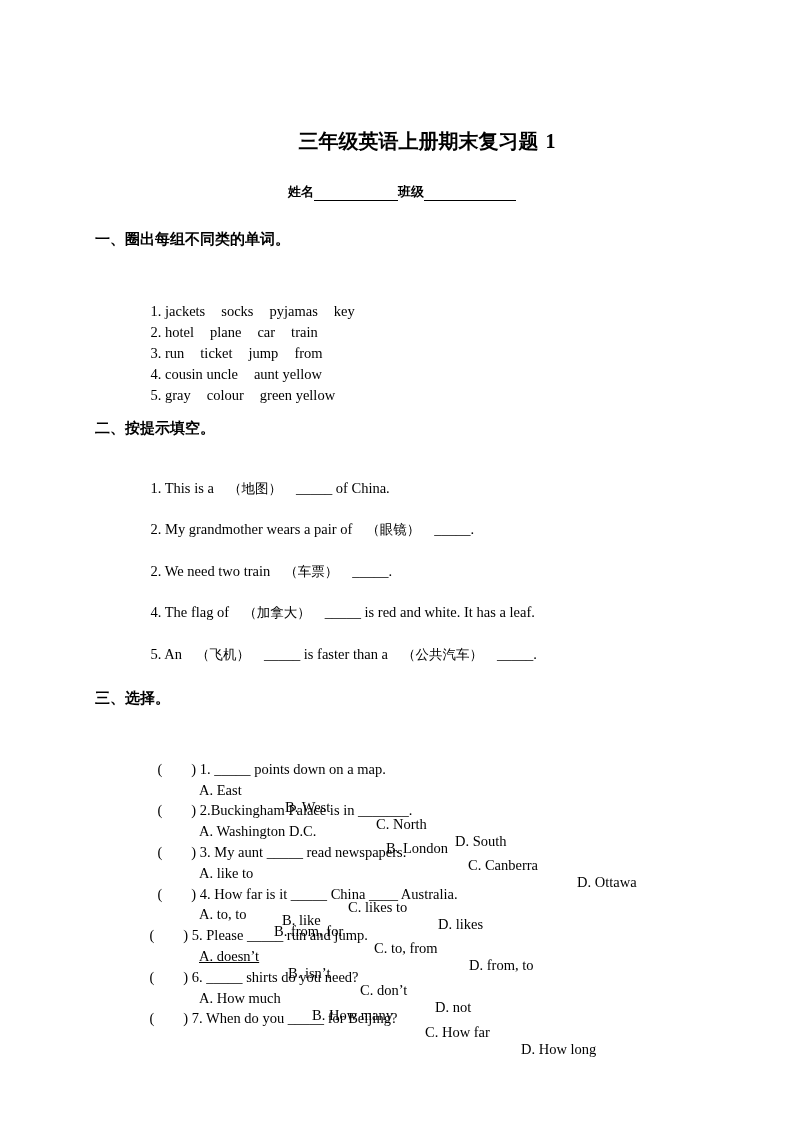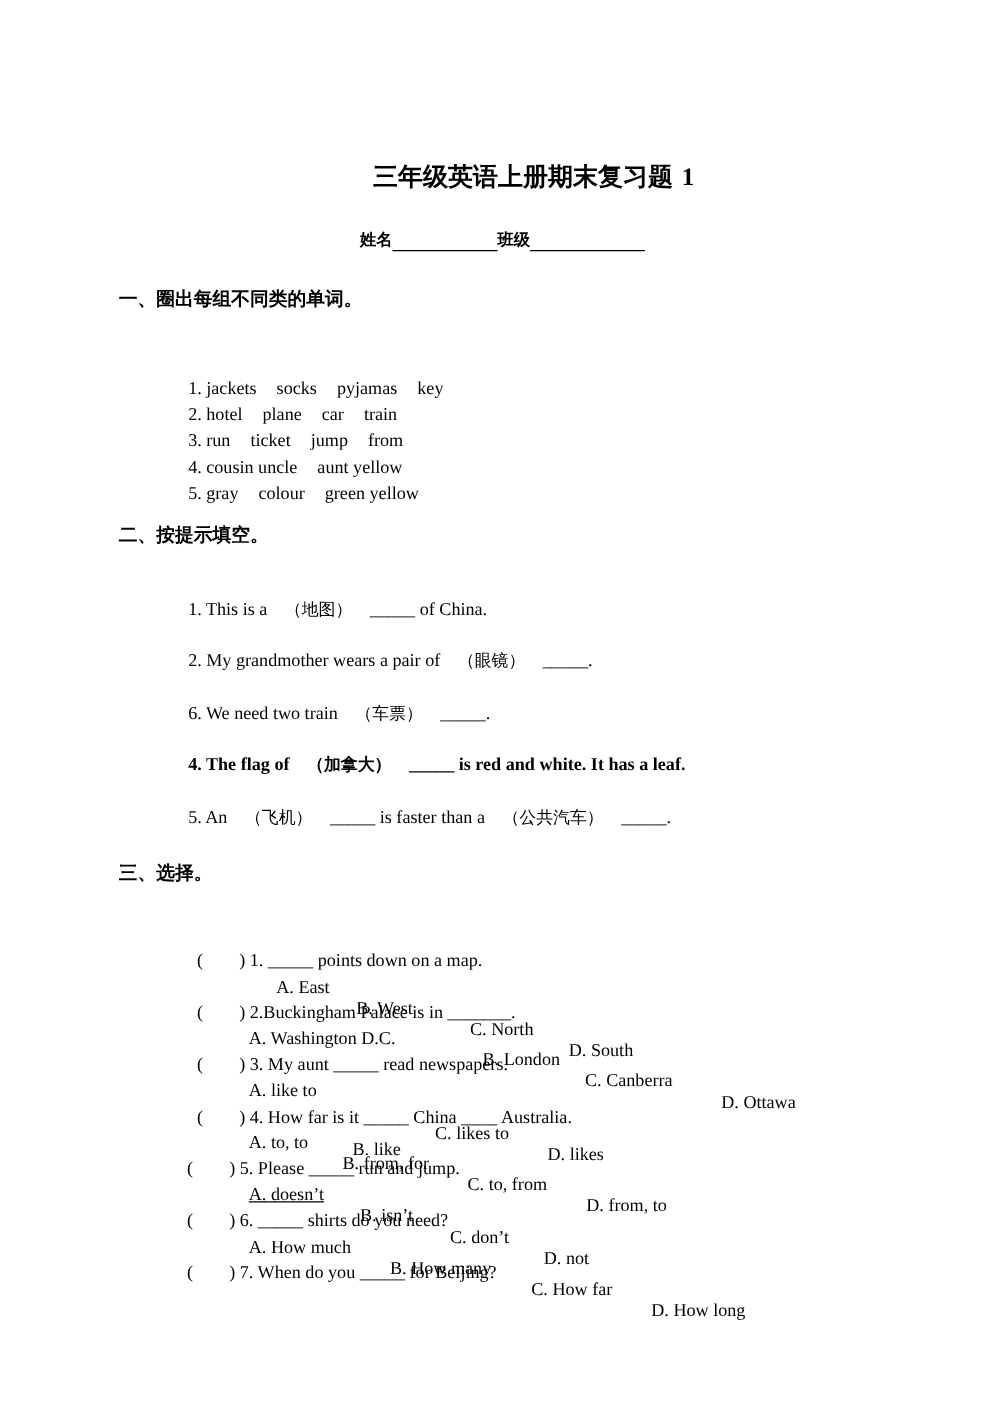--- a/index.html
+++ b/index.html
@@ -48,39 +48,39 @@
 <div class="abs section" style="top:419px;">二、按提示填空。</div>
 
 <div>
   <div class="abs txt" style="left:136px;top:463px;">
     <span>1. This is a</span><span style="display:inline-block;width:14px"></span><span class="cn">（地图）</span><span style="display:inline-block;width:14px"></span><span>_____</span><span> of China.</span>
   </div>
   <div class="abs txt" style="left:136px;top:504px;">
     <span>2. My grandmother wears a pair of</span><span style="display:inline-block;width:14px"></span><span class="cn">（眼镜）</span><span style="display:inline-block;width:14px"></span><span>_____</span><span>.</span>
   </div>
   <div class="abs txt" style="left:136px;top:546px;">
-    <span>6. We need two train</span><span style="display:inline-block;width:14px"></span><span class="cn">（车票）</span><span style="display:inline-block;width:14px"></span><span>_____</span><span>.</span>
+    <span>2. We need two train</span><span style="display:inline-block;width:14px"></span><span class="cn">（车票）</span><span style="display:inline-block;width:14px"></span><span>_____</span><span>.</span>
   </div>
-  <div class="abs txt" style="left:136px;top:587px;font-weight:bold;">
+  <div class="abs txt" style="left:136px;top:587px;">
     <span>4. The flag of</span><span style="display:inline-block;width:14px"></span><span class="cn">（加拿大）</span><span style="display:inline-block;width:14px"></span><span>_____</span><span> is red and white. It has a leaf.</span>
   </div>
   <div class="abs txt" style="left:136px;top:629px;">
     <span>5. An</span><span style="display:inline-block;width:14px"></span><span class="cn">（飞机）</span><span style="display:inline-block;width:14px"></span><span>_____</span><span> is faster than a</span><span style="display:inline-block;width:14px"></span><span class="cn">（公共汽车）</span><span style="display:inline-block;width:14px"></span><span>_____</span><span>.</span>
   </div>
 </div>
 
 <div class="abs section" style="top:689px;">三、选择。</div>
 
 <div>
 
   <div class="abs txt" style="left:143px;top:744px;">
     <span>(        )</span><span> </span><span>1. _____ points down on a map.</span>
   </div>
   <div class="abs txt" style="top:765px;left:0;">
-    <span class="abs" style="left:199px;margin-left:22px;">A. East</span>
+    <span class="abs" style="left:199px;">A. East</span>
     <span class="abs" style="left:285px;">B. West</span>
     <span class="abs" style="left:376px;">C. North</span>
     <span class="abs" style="left:455px;">D. South</span>
   </div>
 
   <div class="abs txt" style="left:143px;top:785px;">
     <span>(        )</span><span> </span><span>2.Buckingham Palace is in _______.</span>
   </div>
   <div class="abs txt" style="top:806px;left:0;">
     <span class="abs" style="left:199px;">A. Washington D.C.</span>

